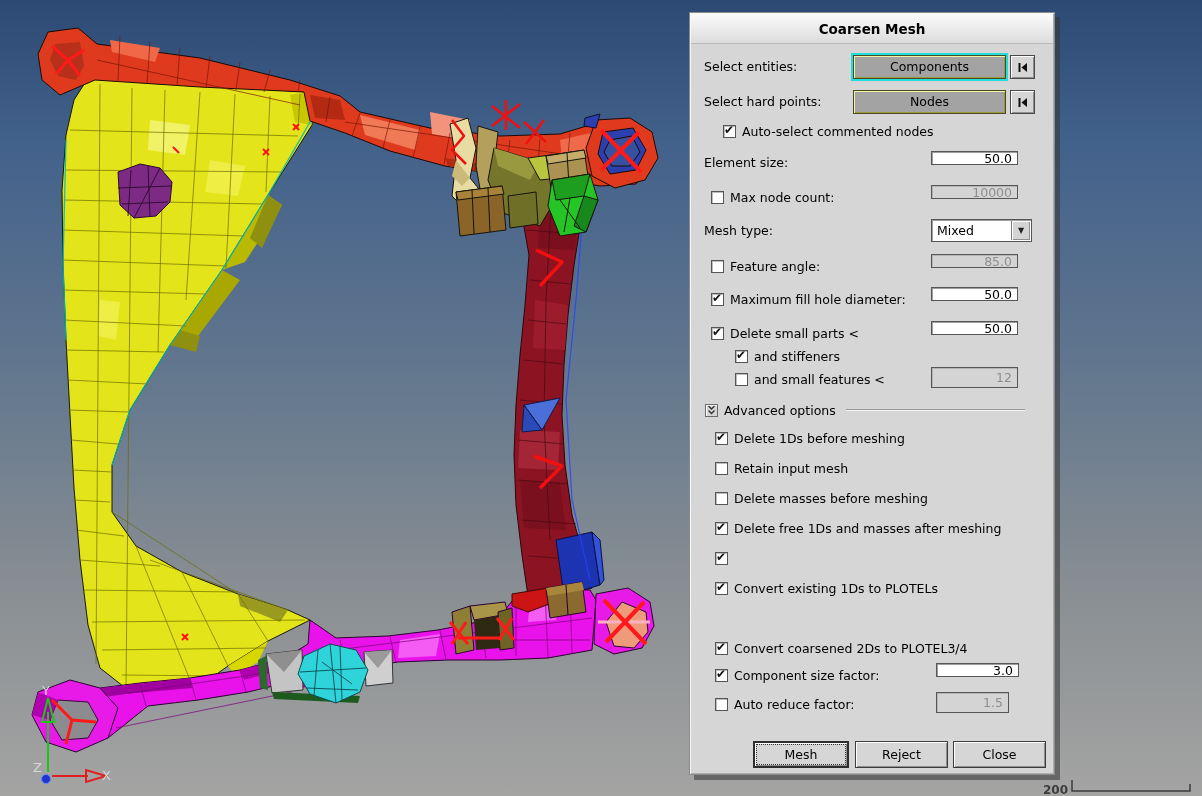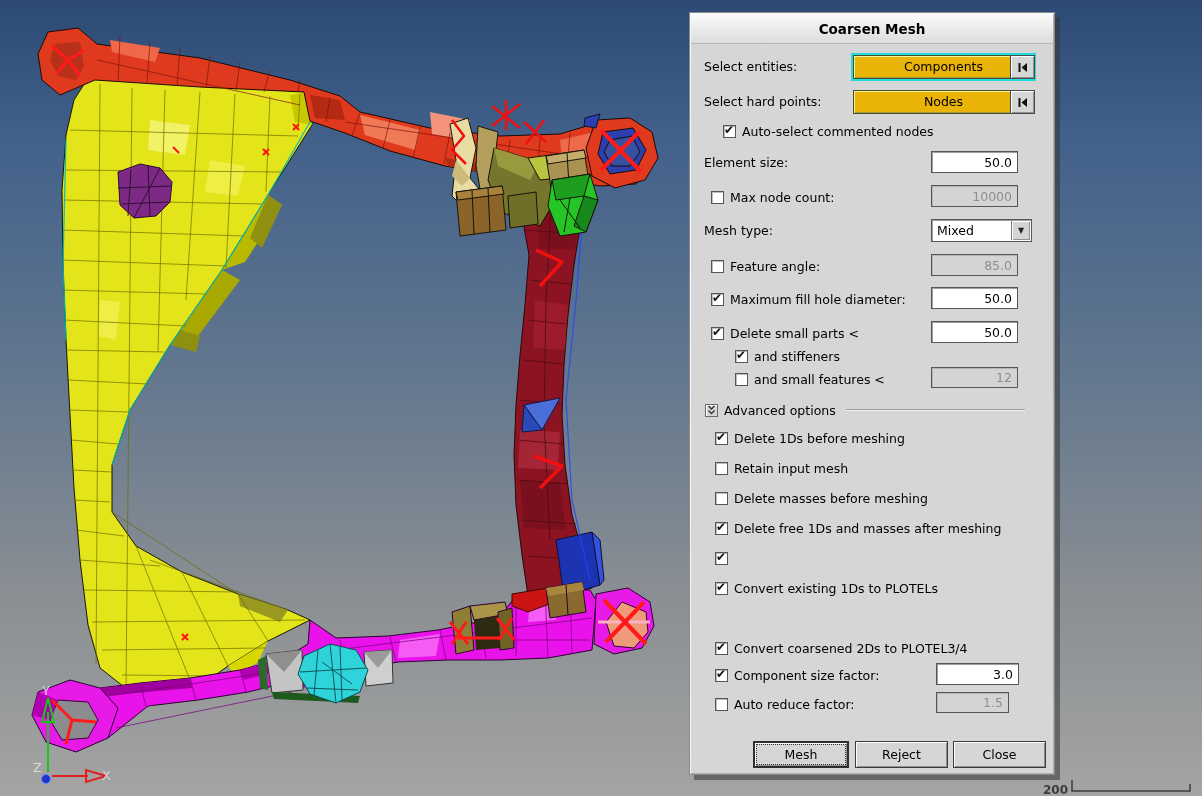--- a/index.html
+++ b/index.html
@@ -14,34 +14,34 @@
   .dialog { position:absolute; left:689px; top:12px; width:366px; height:763px;
             background:#d6d6d6; border:1px solid #8a8a8a;
             box-shadow:inset 1px 1px 0 #f7f7f7, inset -1px -1px 0 #adadad, 5px 5px 0 rgba(55,55,55,.55);
             font-size:12.5px; color:#000; }
   .dlg-title { position:absolute; left:1px; top:1px; right:1px; height:30px; text-align:center;
                line-height:30px; font-weight:bold; font-size:13.5px;
                background:linear-gradient(#fbfbfb,#dcdcdc); border-bottom:1px solid #b9b9b9; }
   .row { position:absolute; display:flex; align-items:center; gap:6px; height:18px; white-space:nowrap; }
   .lbl { position:absolute; line-height:24px; white-space:nowrap; }
 
-  .collector { position:absolute; width:181px; height:24px; background:#eab308; border:1px solid #4a4a26;
+  .collector { position:absolute; width:153px; height:24px; background:#a3a3a3; border:1px solid #4a4a26;
                box-shadow:inset 1px 1px 0 #f3f3a0, inset -1px -1px 0 #9a9a3a;
                text-align:center; line-height:22px; font-size:12.5px; cursor:pointer; }
   .collector.active { outline:2px solid #20dede; outline-offset:0px; }
   .selbtn { position:absolute; width:25px; height:24px; background:#d6d6d6; border:1px solid #4a4a4a;
             box-shadow:inset 1px 1px 0 #fff, inset -1px -1px 0 #8f8f8f;
             display:flex; align-items:center; justify-content:center; cursor:pointer; }
 
   .cb { width:13px; height:13px; background:#fff; border:1px solid #555;
         box-shadow:inset 1px 1px 0 #bdbdbd; position:relative; flex:0 0 13px; cursor:pointer; }
   .cb .mark { visibility:hidden; position:absolute; left:0px; top:-3px; font-size:12px; font-weight:bold; color:#111; }
   .cb.on .mark { visibility:visible; }
 
-  .field { position:absolute; width:87px; height:22px; border:1px solid #565656;
+  .field { position:absolute; width:87px; height:14px; border:1px solid #565656;
            box-shadow:inset 1px 1px 0 #9e9e9e; background:#fff; font-family:inherit;
            font-size:12.5px; text-align:right; padding:0 5px; color:#000; }
   .field:disabled { background:#d4d4d4; color:#8f8f8f; box-shadow:inset 1px 1px 0 #b5b5b5; }
 
   .combo { position:absolute; left:241px; width:101px; height:23px; background:#fff;
            border:1px solid #565656; box-shadow:inset 1px 1px 0 #9e9e9e; cursor:pointer; }
   .combo .val { position:absolute; left:5px; top:3px; font-size:12.5px; }
   .combo .drop { position:absolute; right:1px; top:1px; bottom:1px; width:19px; background:#d4d4d4;
                  border-left:1px solid #7a7a7a; box-shadow:inset 1px 1px 0 #fff, inset -1px -1px 0 #8f8f8f;
                  display:flex; align-items:center; justify-content:center; font-size:8px; color:#222; }

